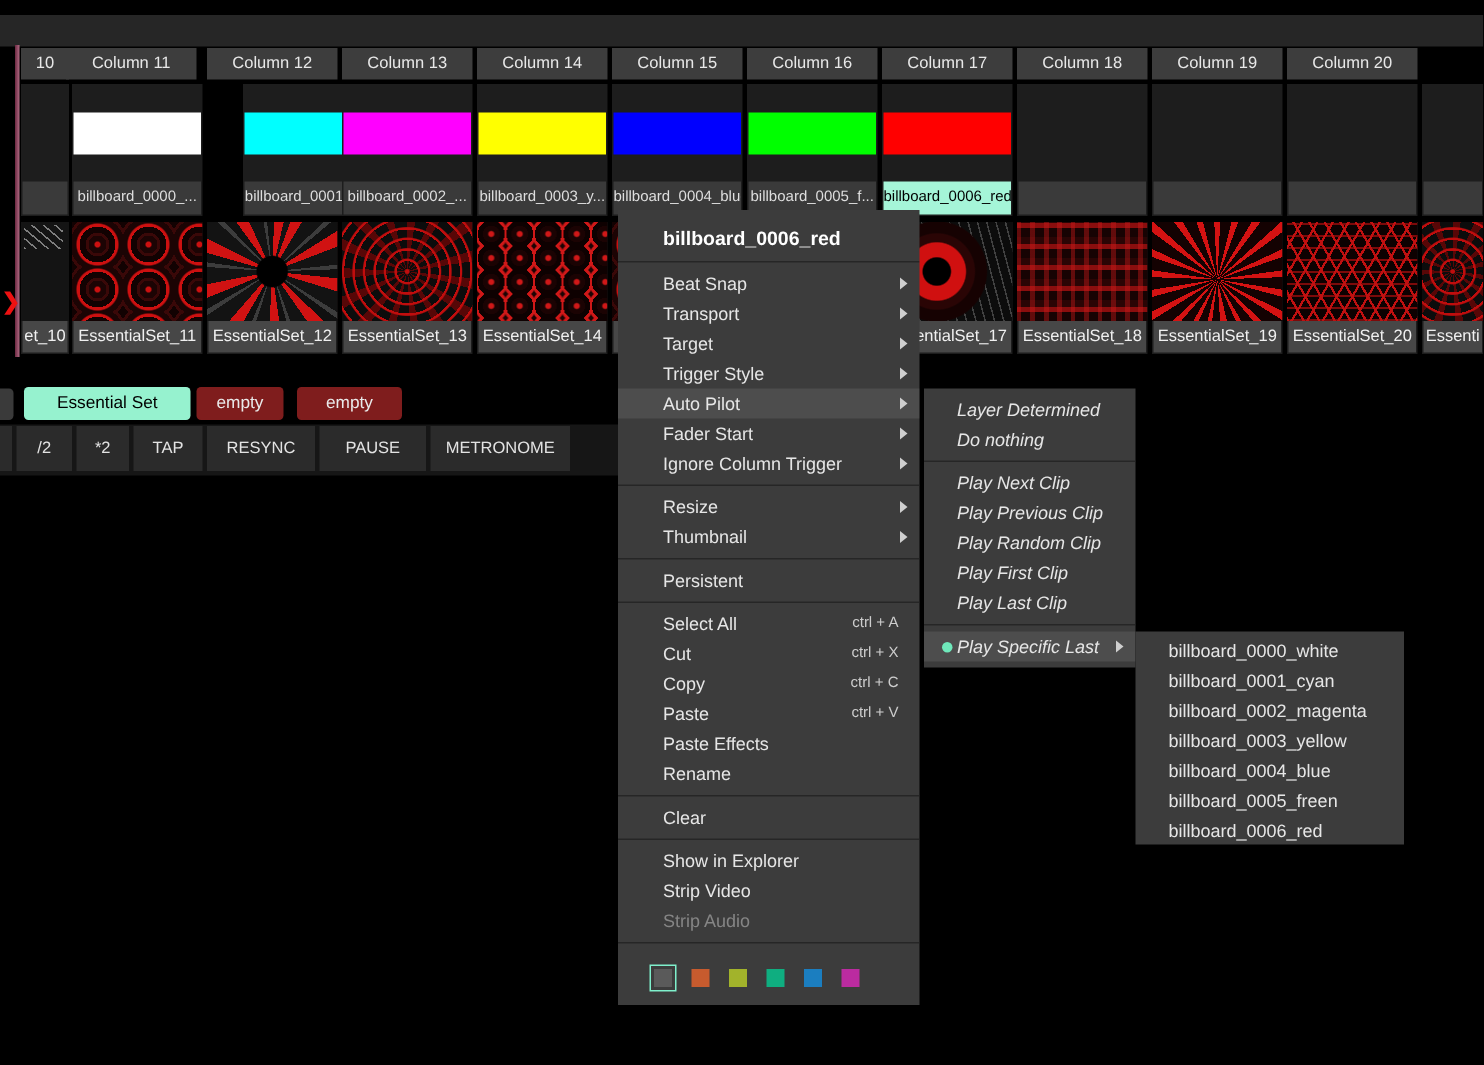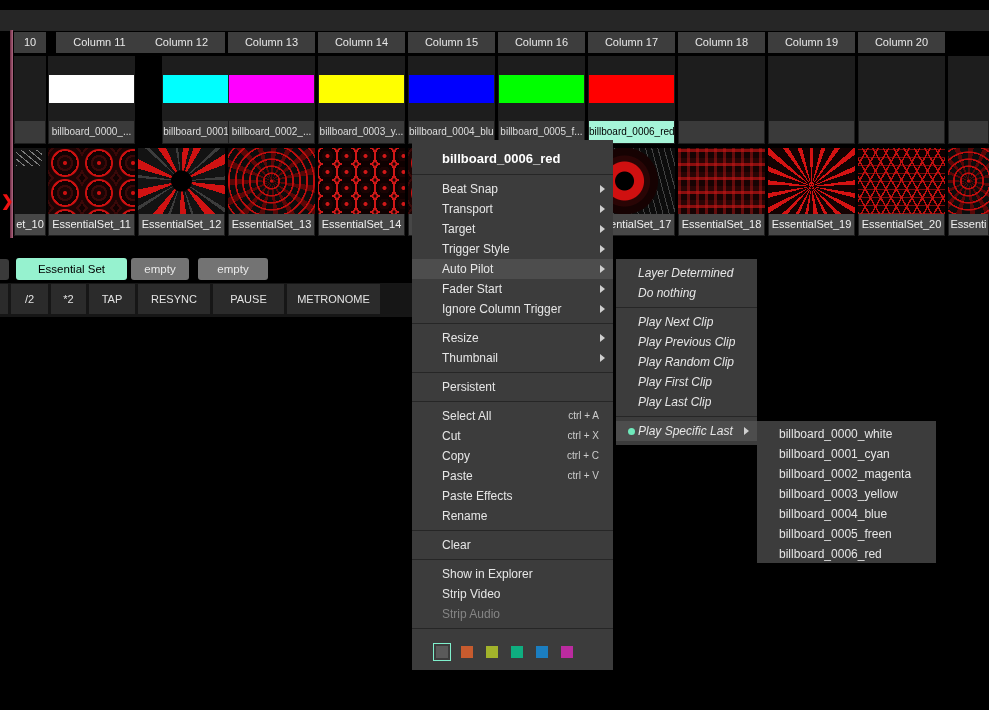--- a/index.html
+++ b/index.html
@@ -34,21 +34,21 @@
   .pat-lattice { background-image:repeating-linear-gradient(60deg, #c01010 0 1.5px, rgba(0,0,0,0) 1.5px 9px), repeating-linear-gradient(-60deg, #c01010 0 1.5px, rgba(0,0,0,0) 1.5px 9px), repeating-linear-gradient(0deg, #7c0a0a 0 1px, rgba(0,0,0,0) 1px 8px); background-color:#0d0101; }
   .pat-scribble{ background-image:repeating-linear-gradient(40deg, rgba(255,255,255,.45) 0 1px, rgba(0,0,0,0) 1px 5px); background-size:26px 16px; background-repeat:no-repeat; background-position:2px 2px; background-color:#141414; }
 
   .vline { position:absolute; left:10px; top:30px; width:3px; height:208px;
            background:linear-gradient(90deg,#6b2840,#b06a84); }
   .chevron { position:absolute; left:1px; top:192px; color:#ee1111; font-size:15px; font-weight:bold; }
 
   
   .tabfrag { position:absolute; left:0; top:259px; width:9px; height:21px; background:#3a3a3a; border-radius:0 3px 3px 0; }
   .decktab { position:absolute; top:258px; height:22px; border-radius:3px; font-size:11.5px;
-             text-align:center; line-height:22px; background:#737373; color:#eaeaea; overflow:hidden; }
+             text-align:center; line-height:22px; background:#7f1d1d; color:#eaeaea; overflow:hidden; }
   .decktab.active { background:#96f2cf; color:#000; }
 
   
   .transport-strip { position:absolute; left:0; top:283px; width:413px; height:34px; background:#161616; }
   .tbtn { position:absolute; top:284px; height:30px; background:#2b2b2b; color:#e3e3e3;
           font-size:11px; text-align:center; line-height:30px; }
   .tfrag { position:absolute; left:0; top:284px; width:8px; height:30px; background:#2b2b2b; }
 
   
   .menu { position:absolute; background:#3c3c3c; color:#e6e6e6; font-size:12px; z-index:10; overflow:hidden; }
@@ -67,21 +67,21 @@
   .swatch { width:12px; height:12px; }
   .swatch.sel { outline:1.5px solid #7ff0cc; outline-offset:2px; }
 </style>
 </head>
 <body>
 
 <div id="screen">
   <div class="topbar"></div>
   <div id="colheads">
       <div class="colhead" style="left: 14px; width: 32px;">10</div>
-      <div class="colhead" style="left: 56px; width: 87px;">Column 11</div>
+      <div class="colhead" style="left: 44px; width: 87px;">Column 11</div>
       <div class="colhead" style="left: 138px; width: 87px;">Column 12</div>
       <div class="colhead" style="left: 228px; width: 87px;">Column 13</div>
       <div class="colhead" style="left: 318px; width: 87px;">Column 14</div>
       <div class="colhead" style="left: 408px; width: 87px;">Column 15</div>
       <div class="colhead" style="left: 498px; width: 87px;">Column 16</div>
       <div class="colhead" style="left: 588px; width: 87px;">Column 17</div>
       <div class="colhead" style="left: 678px; width: 87px;">Column 18</div>
       <div class="colhead" style="left: 768px; width: 87px;">Column 19</div>
       <div class="colhead" style="left: 858px; width: 87px;">Column 20</div>
       <div class="colhead" style="left: 994px; width: 41px;">Colu</div>

